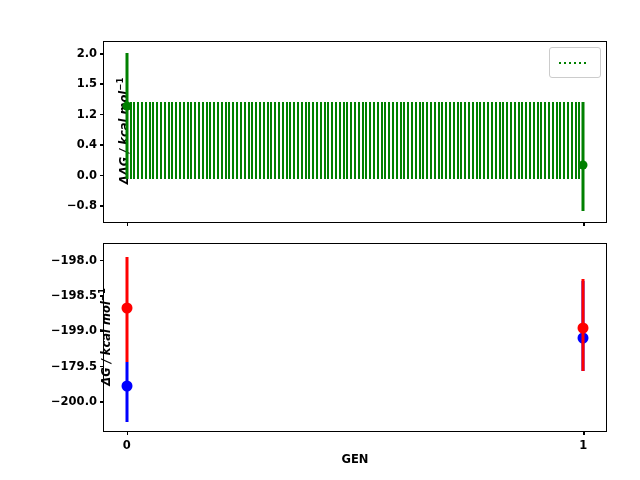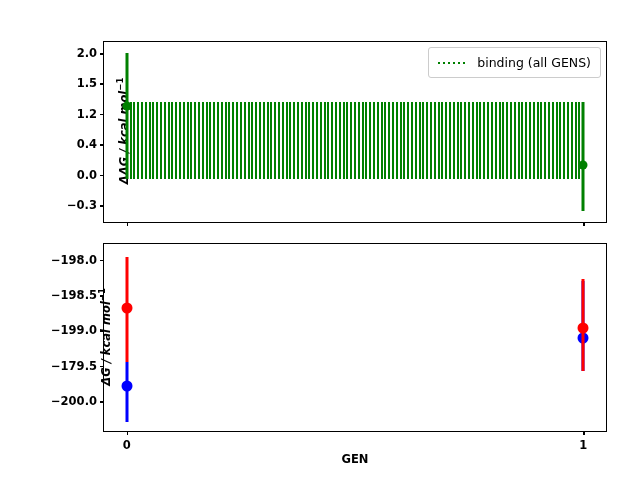--- a/index.html
+++ b/index.html
@@ -226,21 +226,21 @@
         <div class="yticklabel" style="top: 10.9459px;">2.0</div>
         <div class="ytick" style="top: 41.3514px;"></div>
         <div class="yticklabel" style="top: 41.3514px;">1.5</div>
         <div class="ytick" style="top: 71.7568px;"></div>
         <div class="yticklabel" style="top: 71.7568px;">1.2</div>
         <div class="ytick" style="top: 102.162px;"></div>
         <div class="yticklabel" style="top: 102.162px;">0.4</div>
         <div class="ytick" style="top: 132.568px;"></div>
         <div class="yticklabel" style="top: 132.568px;">0.0</div>
         <div class="ytick" style="top: 162.973px;"></div>
-        <div class="yticklabel" style="top: 162.973px;">−0.3</div>
+        <div class="yticklabel" style="top: 162.973px;">−0.8</div>
       </div>
     <div id="top-xticks">
         <div class="xtick" style="left: 22.8182px;"></div>
         <div class="xtick" style="left: 479.182px;"></div>
       </div>
 
     <div class="plotclip">
       <div id="top-marks">
           <div class="gens-band" style="left: 22.8182px; top: 59.5946px; width: 456.364px; height: 77.8378px;">
             <div class="gens-stripe" style="left: -1px; background: rgb(0, 128, 0);"></div>
@@ -370,21 +370,20 @@
           <div class="errbar" style="left: 479.182px; top: 59.5946px; height: 109.459px; background: rgb(0, 128, 0);"></div>
           <div class="marker" style="left: 479.182px; top: 122.838px; width: 9px; height: 9px; background: rgb(0, 128, 0);"></div>
         </div>
     </div>
 
     <div class="legend" id="legend-top">
         <div class="legend-row">
           <span class="legend-key">
             <span class="legend-dotted"></span>
           </span>
-          <span class="legend-label">binding (all GENS)</span>
         </div>
       </div>
   </div>
 
   <div class="axes" id="axes-bottom">
 
     <div class="ylabel" id="ylabel-bottom">
       <i>ΔG / kcal mol</i><span class="sup">−1</span>
     </div>
 

